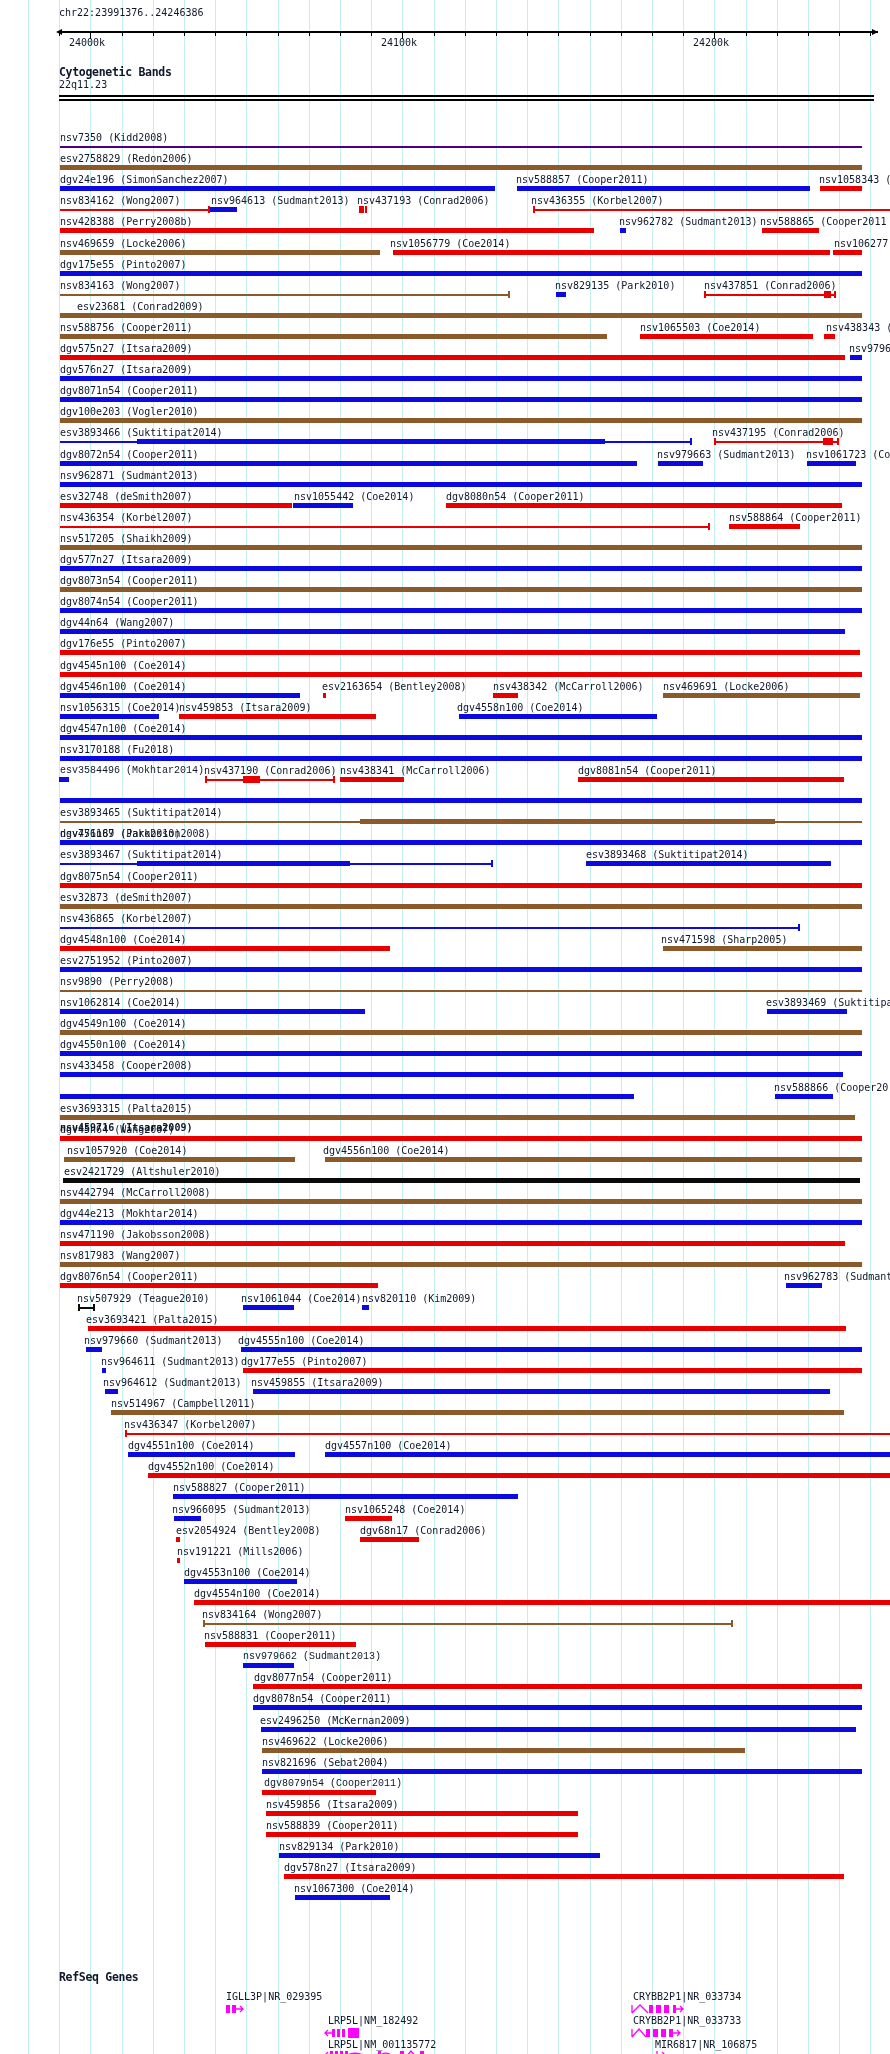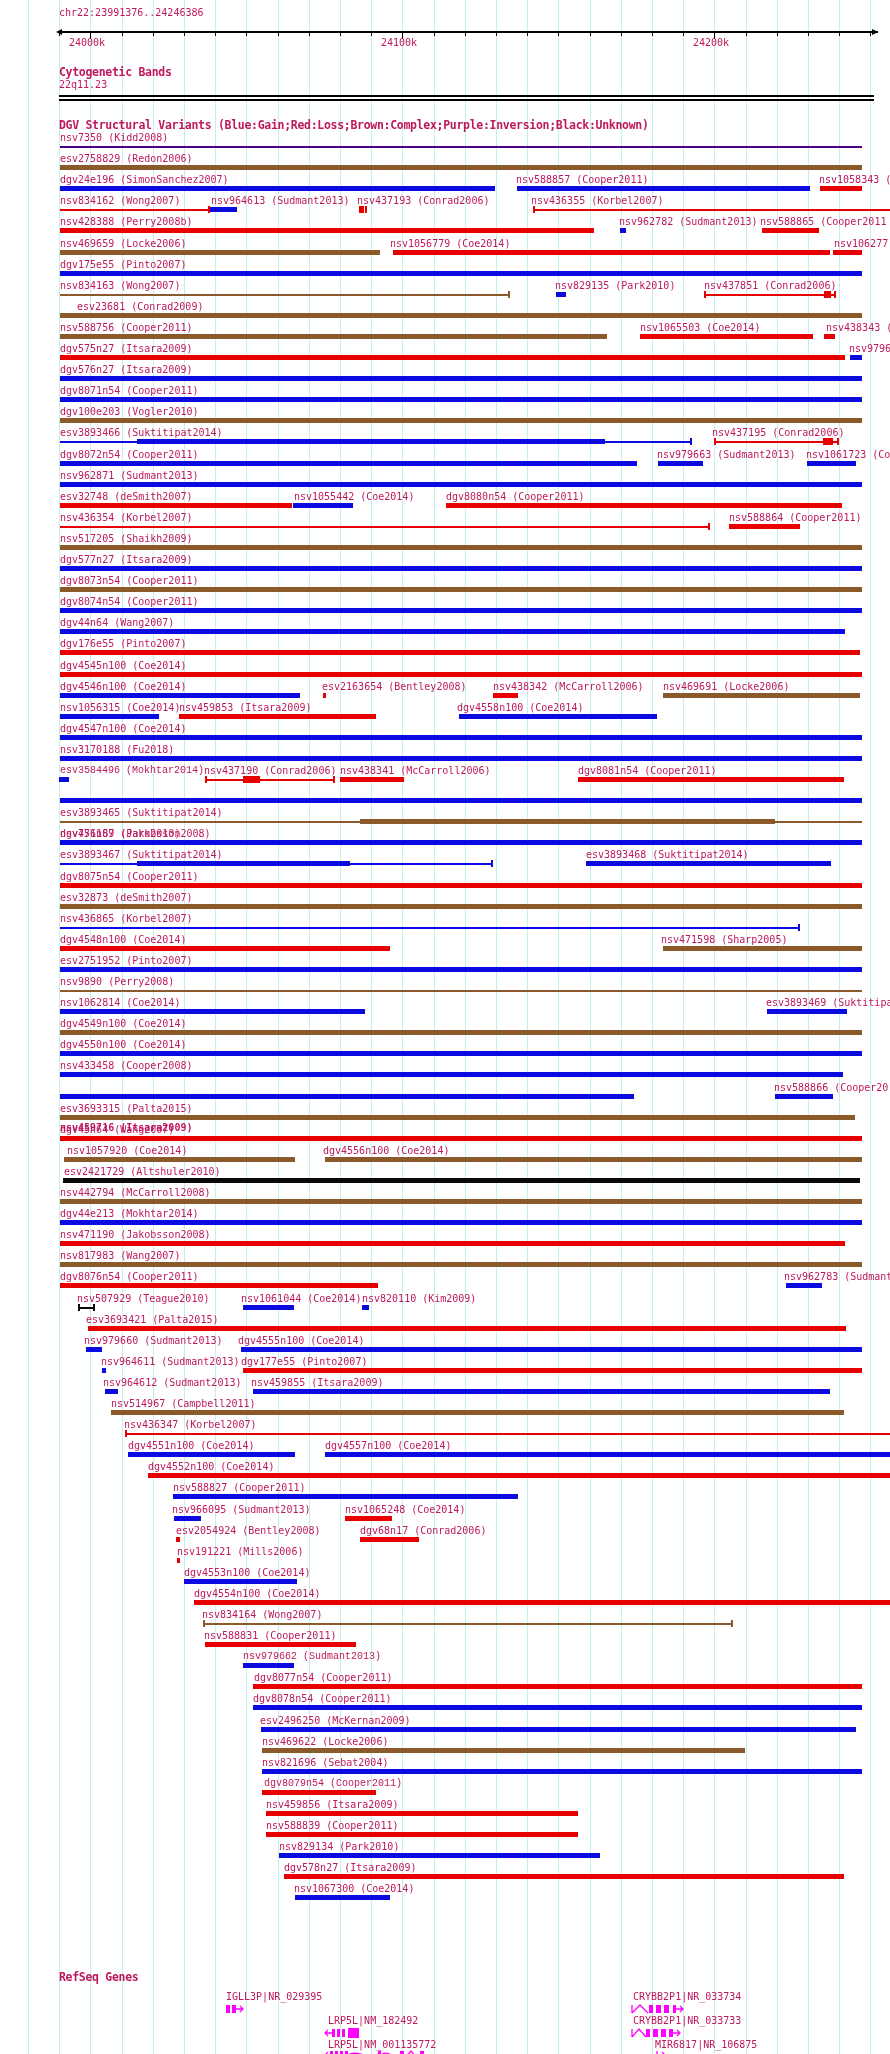--- a/index.html
+++ b/index.html
@@ -1,17 +1,17 @@
 <!DOCTYPE html>
 <html><head>
 <meta charset="utf-8">
 <style>
   html,body{margin:0;padding:0;background:#fff;}
   #screen{position:relative;width:890px;height:2054px;background:#fff;overflow:hidden;
-          font-family:"DejaVu Sans Mono",monospace;color:#be185d;}
+          font-family:"DejaVu Sans Mono",monospace;color:#0f172a;}
   .grid{position:absolute;top:0;bottom:0;width:1px;background:#c4efef;}
   .hdr{position:absolute;font-size:11.5px;font-weight:bold;white-space:nowrap;letter-spacing:-0.3px;}
   .txt{position:absolute;font-size:10px;white-space:nowrap;}
   .lbl{position:absolute;font-size:10px;white-space:nowrap;line-height:10px;}
   .seg{position:absolute;}
   .c-b{background:#0b0be0;} .c-r{background:#e80000;} .c-w{background:#8b5a2b;}
   .c-p{background:#4b0082;} .c-k{background:#0a0a0a;}
   .ruler-line{position:absolute;height:1.5px;background:#000;}
   .tick{position:absolute;width:1px;background:#000;}
   .sep{position:absolute;height:1.5px;background:#000;}
@@ -94,21 +94,20 @@
         <div class="txt" style="top: 37px; left: 381px;">24100k</div>
         <div class="txt" style="top: 37px; left: 693px;">24200k</div>
       </div>
   </div>
 
   <div class="hdr" style="top:65px;left:59px;">Cytogenetic Bands</div>
   <div class="txt" style="top:79px;left:59px;">22q11.23</div>
   <div class="sep" style="top:95px;left:59px;width:815px;"></div>
   <div class="sep" style="top:99px;left:59px;width:815px;"></div>
 
-  <div class="hdr" style="top:118px;left:59px;">DGV Structural Variants (Blue:Gain;Red:Loss;Brown:Complex;Purple:Inversion;Black:Unknown)</div>
 
   <div id="variants">
       <div class="lbl" style="left: 60px; top: 133px;">nsv7350 (Kidd2008)</div>
       <div class="seg c-p" style="left: 60px; width: 802px; top: 146px; height: 2px;"></div>
       <div class="lbl" style="left: 60px; top: 154px;">esv2758829 (Redon2006)</div>
       <div class="seg c-w" style="left: 60px; width: 802px; top: 165px; height: 5px;"></div>
       <div class="lbl" style="left: 60px; top: 175px;">dgv24e196 (SimonSanchez2007)</div>
       <div class="lbl" style="left: 516px; top: 175px;">nsv588857 (Cooper2011)</div>
       <div class="lbl" style="left: 819px; top: 175px;">nsv1058343 (</div>
       <div class="seg c-b" style="left: 60px; width: 435px; top: 186px; height: 5px;"></div>

